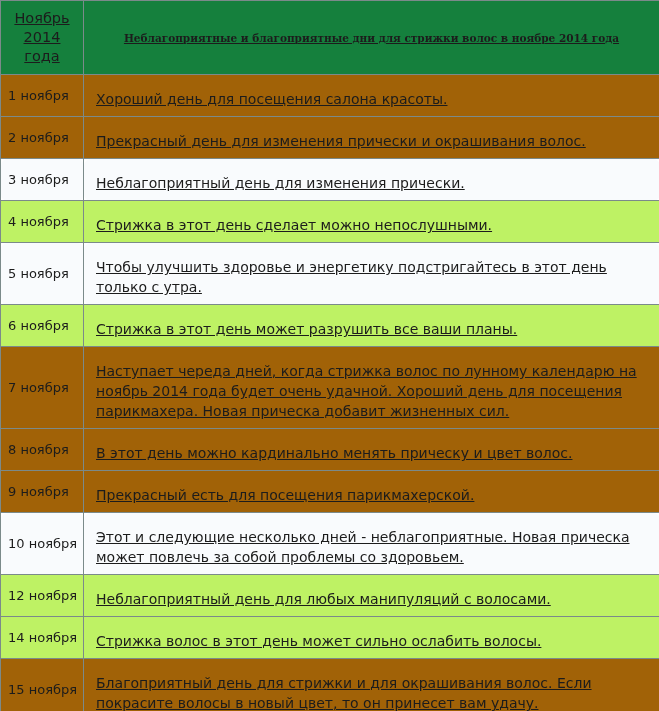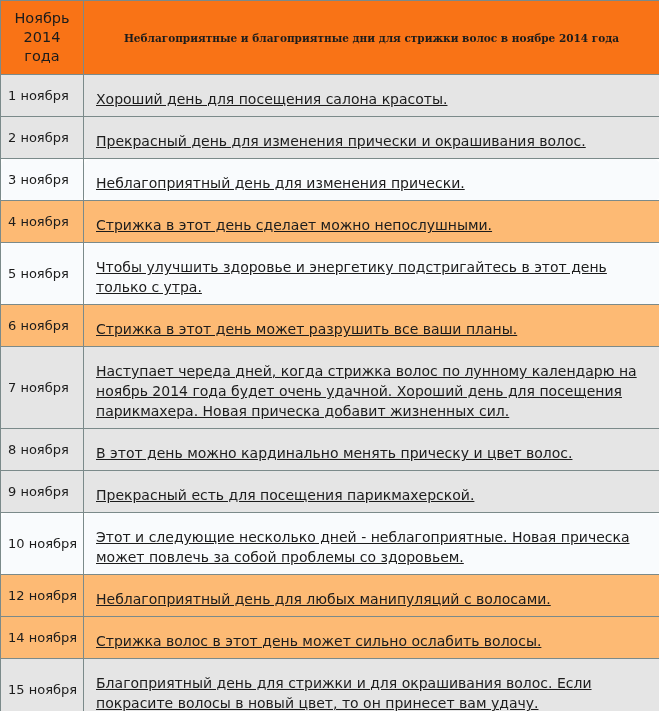--- a/index.html
+++ b/index.html
@@ -25,23 +25,24 @@
 
   .lunar-table th,
   .lunar-table td {
     border: 1px solid #7b8a8a;
     vertical-align: middle;
     box-sizing: border-box;
   }
 
   
   thead th {
-    background: #f97316;
+    background: #15803d;
     color: #1c1c1c;
     font-weight: normal;
+    text-decoration: underline;
   }
   th.head-month {
     font-size: 14.5px;
     line-height: 19px;
     text-align: center;
     padding: 8px 4px;
     height: 62px;
   }
   th.head-title {
     font-size: 10.5px;
@@ -62,23 +63,23 @@
   td.desc-cell {
     font-size: 14px;
     color: #1c1c1c;
     text-align: left;
     padding: 14px 12px 7px 12px;
     line-height: 20px;
     text-decoration: underline;
   }
 
   
-  tr.tint-green  > td { background: #e5e5e5; }
+  tr.tint-green  > td { background: #a16207; }
   tr.tint-white  > td { background: #f9fbfd; border-radius: 7px; }
-  tr.tint-blue   > td { background: #fdba74; }
+  tr.tint-blue   > td { background: #bef264; }
 
   
   tr.one-line > td { height: 29px; }
 </style>
 </head>
 <body>
 
 <table class="lunar-table">
   <colgroup>
     <col class="col-day">

